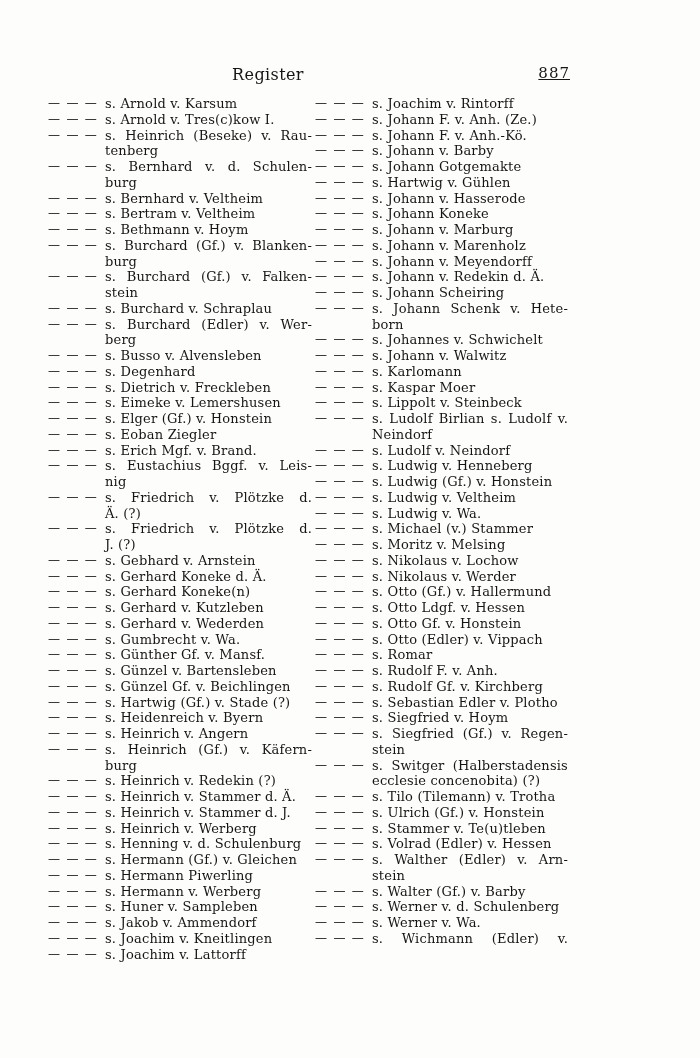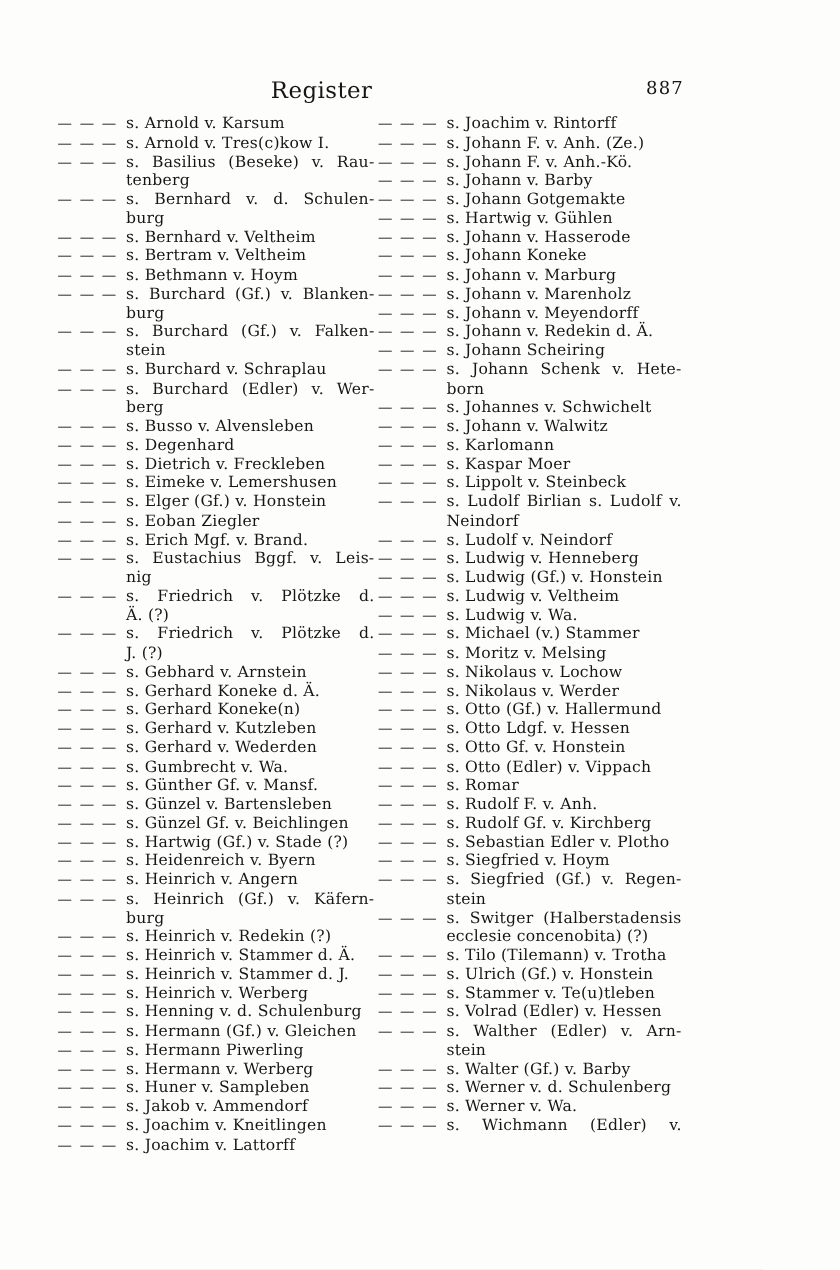--- a/index.html
+++ b/index.html
@@ -9,23 +9,23 @@
     height: 1058px;
     margin: 0 auto;
     background: #fdfdfb;
     font-family: "DejaVu Serif", serif;
     color: #171513;
     overflow: hidden;
   }
   .header { position: absolute; top: 65px; left: 0; width: 100%; height: 18px; }
   .title {
     position: absolute; left: 268px; transform: translateX(-50%);
-    font-size: 19px; letter-spacing: 0.4px;
+    font-size: 16px; letter-spacing: 0.4px;
   }
-  .pageno { position: absolute; right: 130px; top: -1px; font-size: 15px; letter-spacing: 1px; }
+  .pageno { position: absolute; right: 130px; top: -1px; font-size: 15px; letter-spacing: 1px; text-decoration: underline; }
   .col { position: absolute; top: 96px; font-size: 13px; line-height: 15.75px; letter-spacing: 0.2px; }
   .col-left  { left: 48px;  width: 264px; }
   .col-right { left: 315px; width: 253px; }
   .entry { position: relative; padding-left: 57px; }
   .dashes {
     position: absolute; left: 0; top: 0; width: 49px;
     display: flex; justify-content: space-between;
     font-size: 12px;
   }
   .line { white-space: nowrap; }
@@ -55,21 +55,21 @@
           <span>—</span>
         </span>
         <div class="line">s. Arnold v. Tres(c)kow I.</div>
       </div>
       <div class="entry">
         <span class="dashes">
           <span>—</span>
           <span>—</span>
           <span>—</span>
         </span>
-        <div class="line justify">s. Basilius (Beseke) v. Rau-</div>
+        <div class="line justify">s. Heinrich (Beseke) v. Rau-</div>
         <div class="line">tenberg</div>
       </div>
       <div class="entry">
         <span class="dashes">
           <span>—</span>
           <span>—</span>
           <span>—</span>
         </span>
         <div class="line justify">s. Bernhard v. d. Schulen-</div>
         <div class="line">burg</div>

